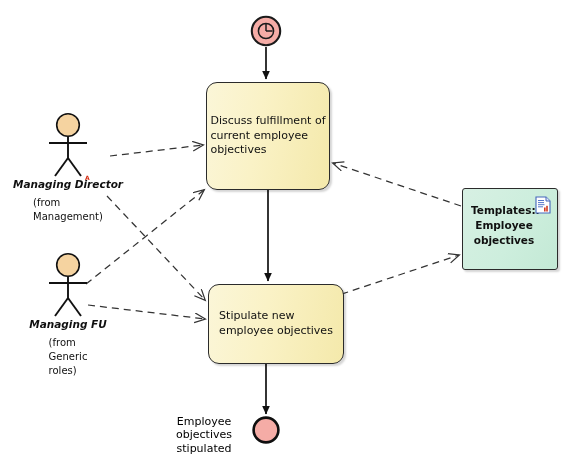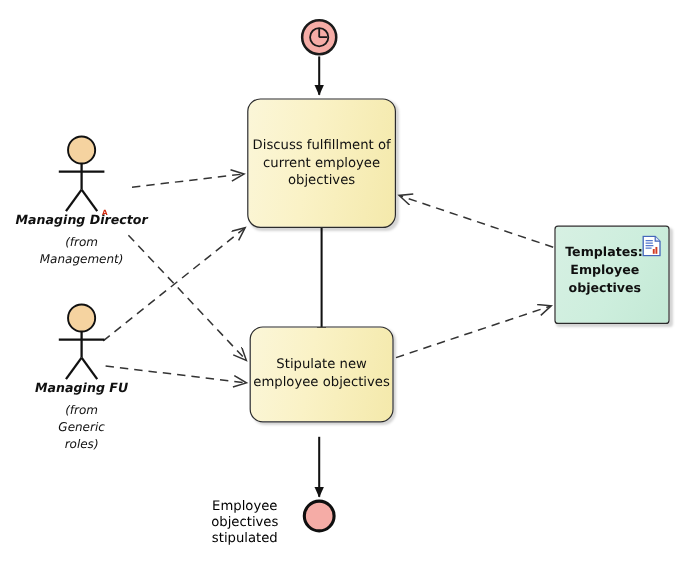--- a/index.html
+++ b/index.html
@@ -25,21 +25,21 @@
   .activity{
     position:absolute;
     border:1.4px solid #2b2b2b;
     border-radius:11px;
     background:linear-gradient(100deg,#fbf6d8 0%,#faf2c6 42%,#f4e9ab 100%);
     box-shadow:2px 2px 2px rgba(0,0,0,0.17);
     display:flex;align-items:center;justify-content:center;
     box-sizing:border-box;
   }
   .activity .t{
-    font-size:11px;text-align:center;line-height:1.32;padding:0 0;
+    font-size:11px;line-height:1.32;padding:0 0;
     color:#101010;white-space:pre-line;
   }
 
   
   .artifact{
     position:absolute;
     border:1.4px solid #2b2b2b;
     border-radius:3px;
     background:linear-gradient(120deg,#d7f0e3 0%,#cdeedd 55%,#c3e9d5 100%);
     box-shadow:2px 2px 2px rgba(0,0,0,0.17);
@@ -56,21 +56,21 @@
   .actor{position:absolute;}
   .actor .name{
     position:absolute;left:50%;transform:translateX(-50%);
     top:66px;font-size:10.5px;font-weight:bold;white-space:nowrap;font-style:italic;
   }
   .actor .sup{
     position:absolute;font-size:6px;font-weight:bold;color:#d42a10;
   }
   .actor .from{
     position:absolute;left:50%;transform:translateX(-50%);
-    top:84px;font-size:10px;font-style:italic;text-align:center;
+    top:84px;font-size:10px;
     white-space:pre-line;line-height:1.38;
   }
 
   
   .node{position:absolute;}
 </style>
 </head>
 <body>
 
 <div id="stage">
@@ -130,21 +130,21 @@
       <line x1="16" y1="16" x2="22.6" y2="16" stroke="#1a1a1a" stroke-width="1.5"></line>
     </svg>
   </div>
 
   <div class="activity" style="left:206px;top:82px;width:124px;height:108px;">
     <div class="t">Discuss fulfillment of
 current employee
 objectives</div>
   </div>
 
-  <div class="activity" style="left:208px;top:272px;width:120px;height:80px;">
+  <div class="activity" style="left:208px;top:284px;width:136px;height:80px;">
     <div class="t">Stipulate new
 employee objectives</div>
   </div>
 
   <div class="artifact" style="left:462px;top:188px;width:96px;height:82px;">
     <div class="t">Templates::
 Employee
 objectives</div>
     <span class="doc-icon">
       <svg width="16" height="18" viewBox="0 0 16 18">

